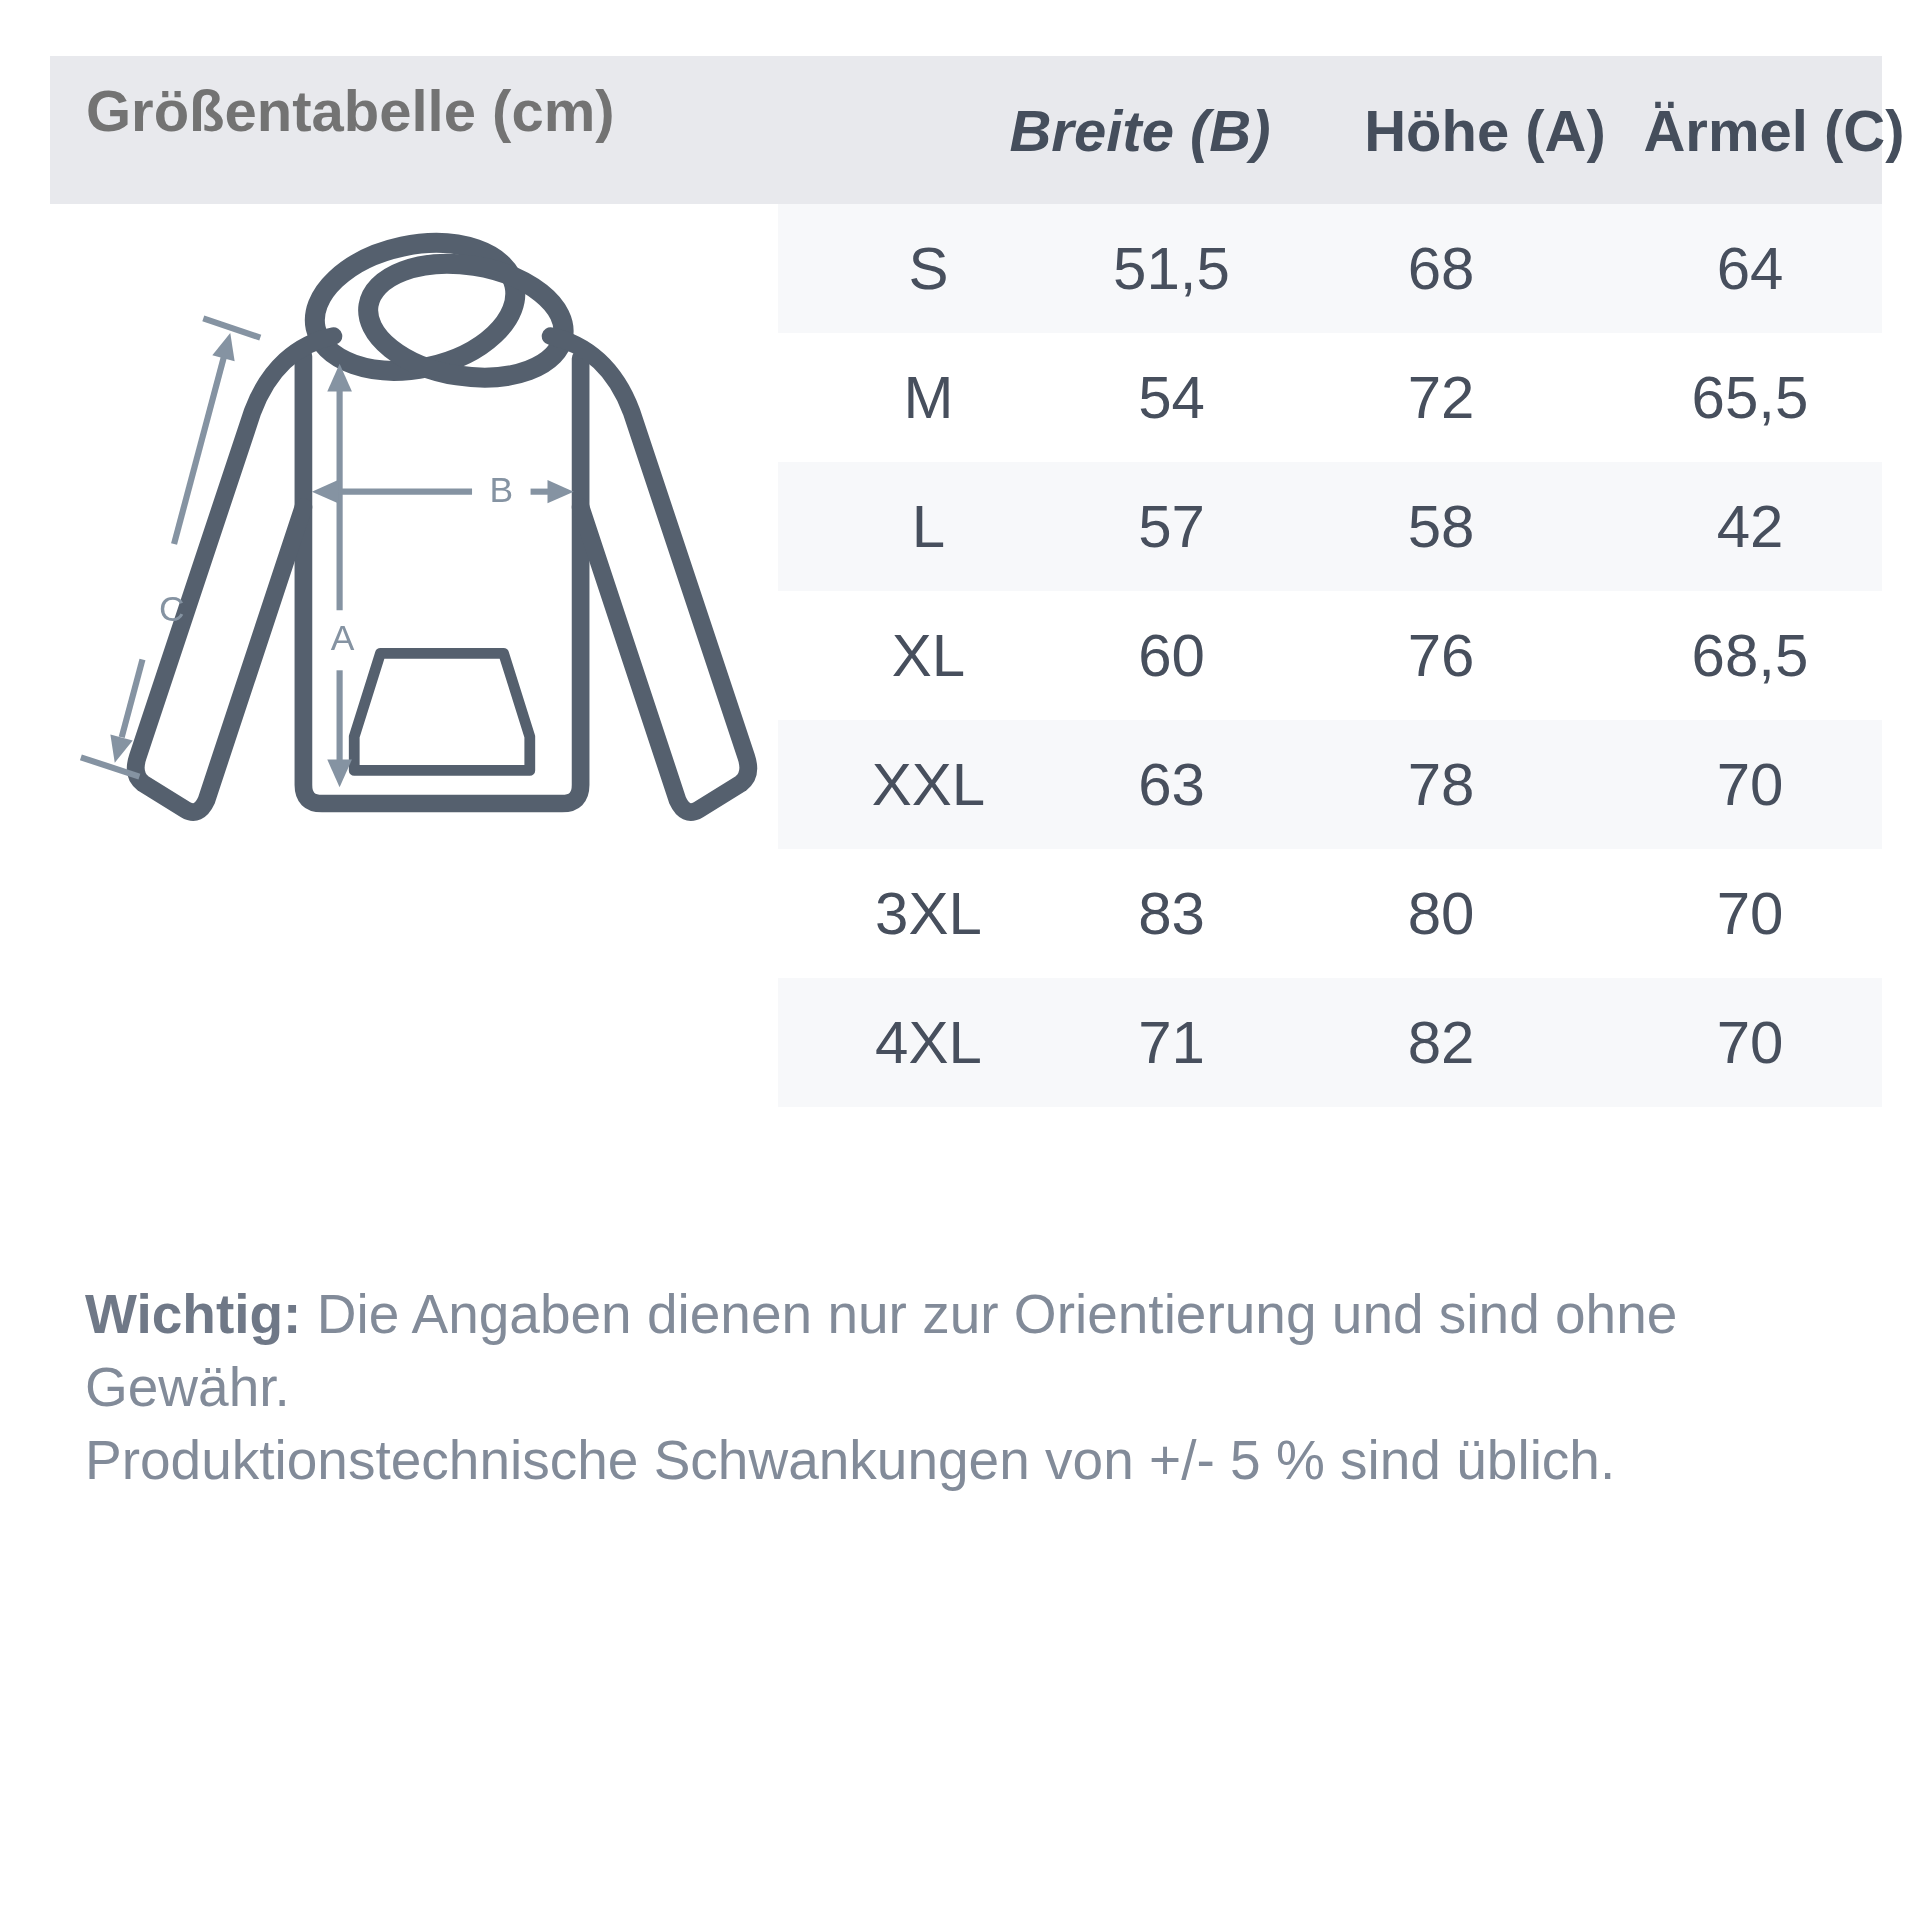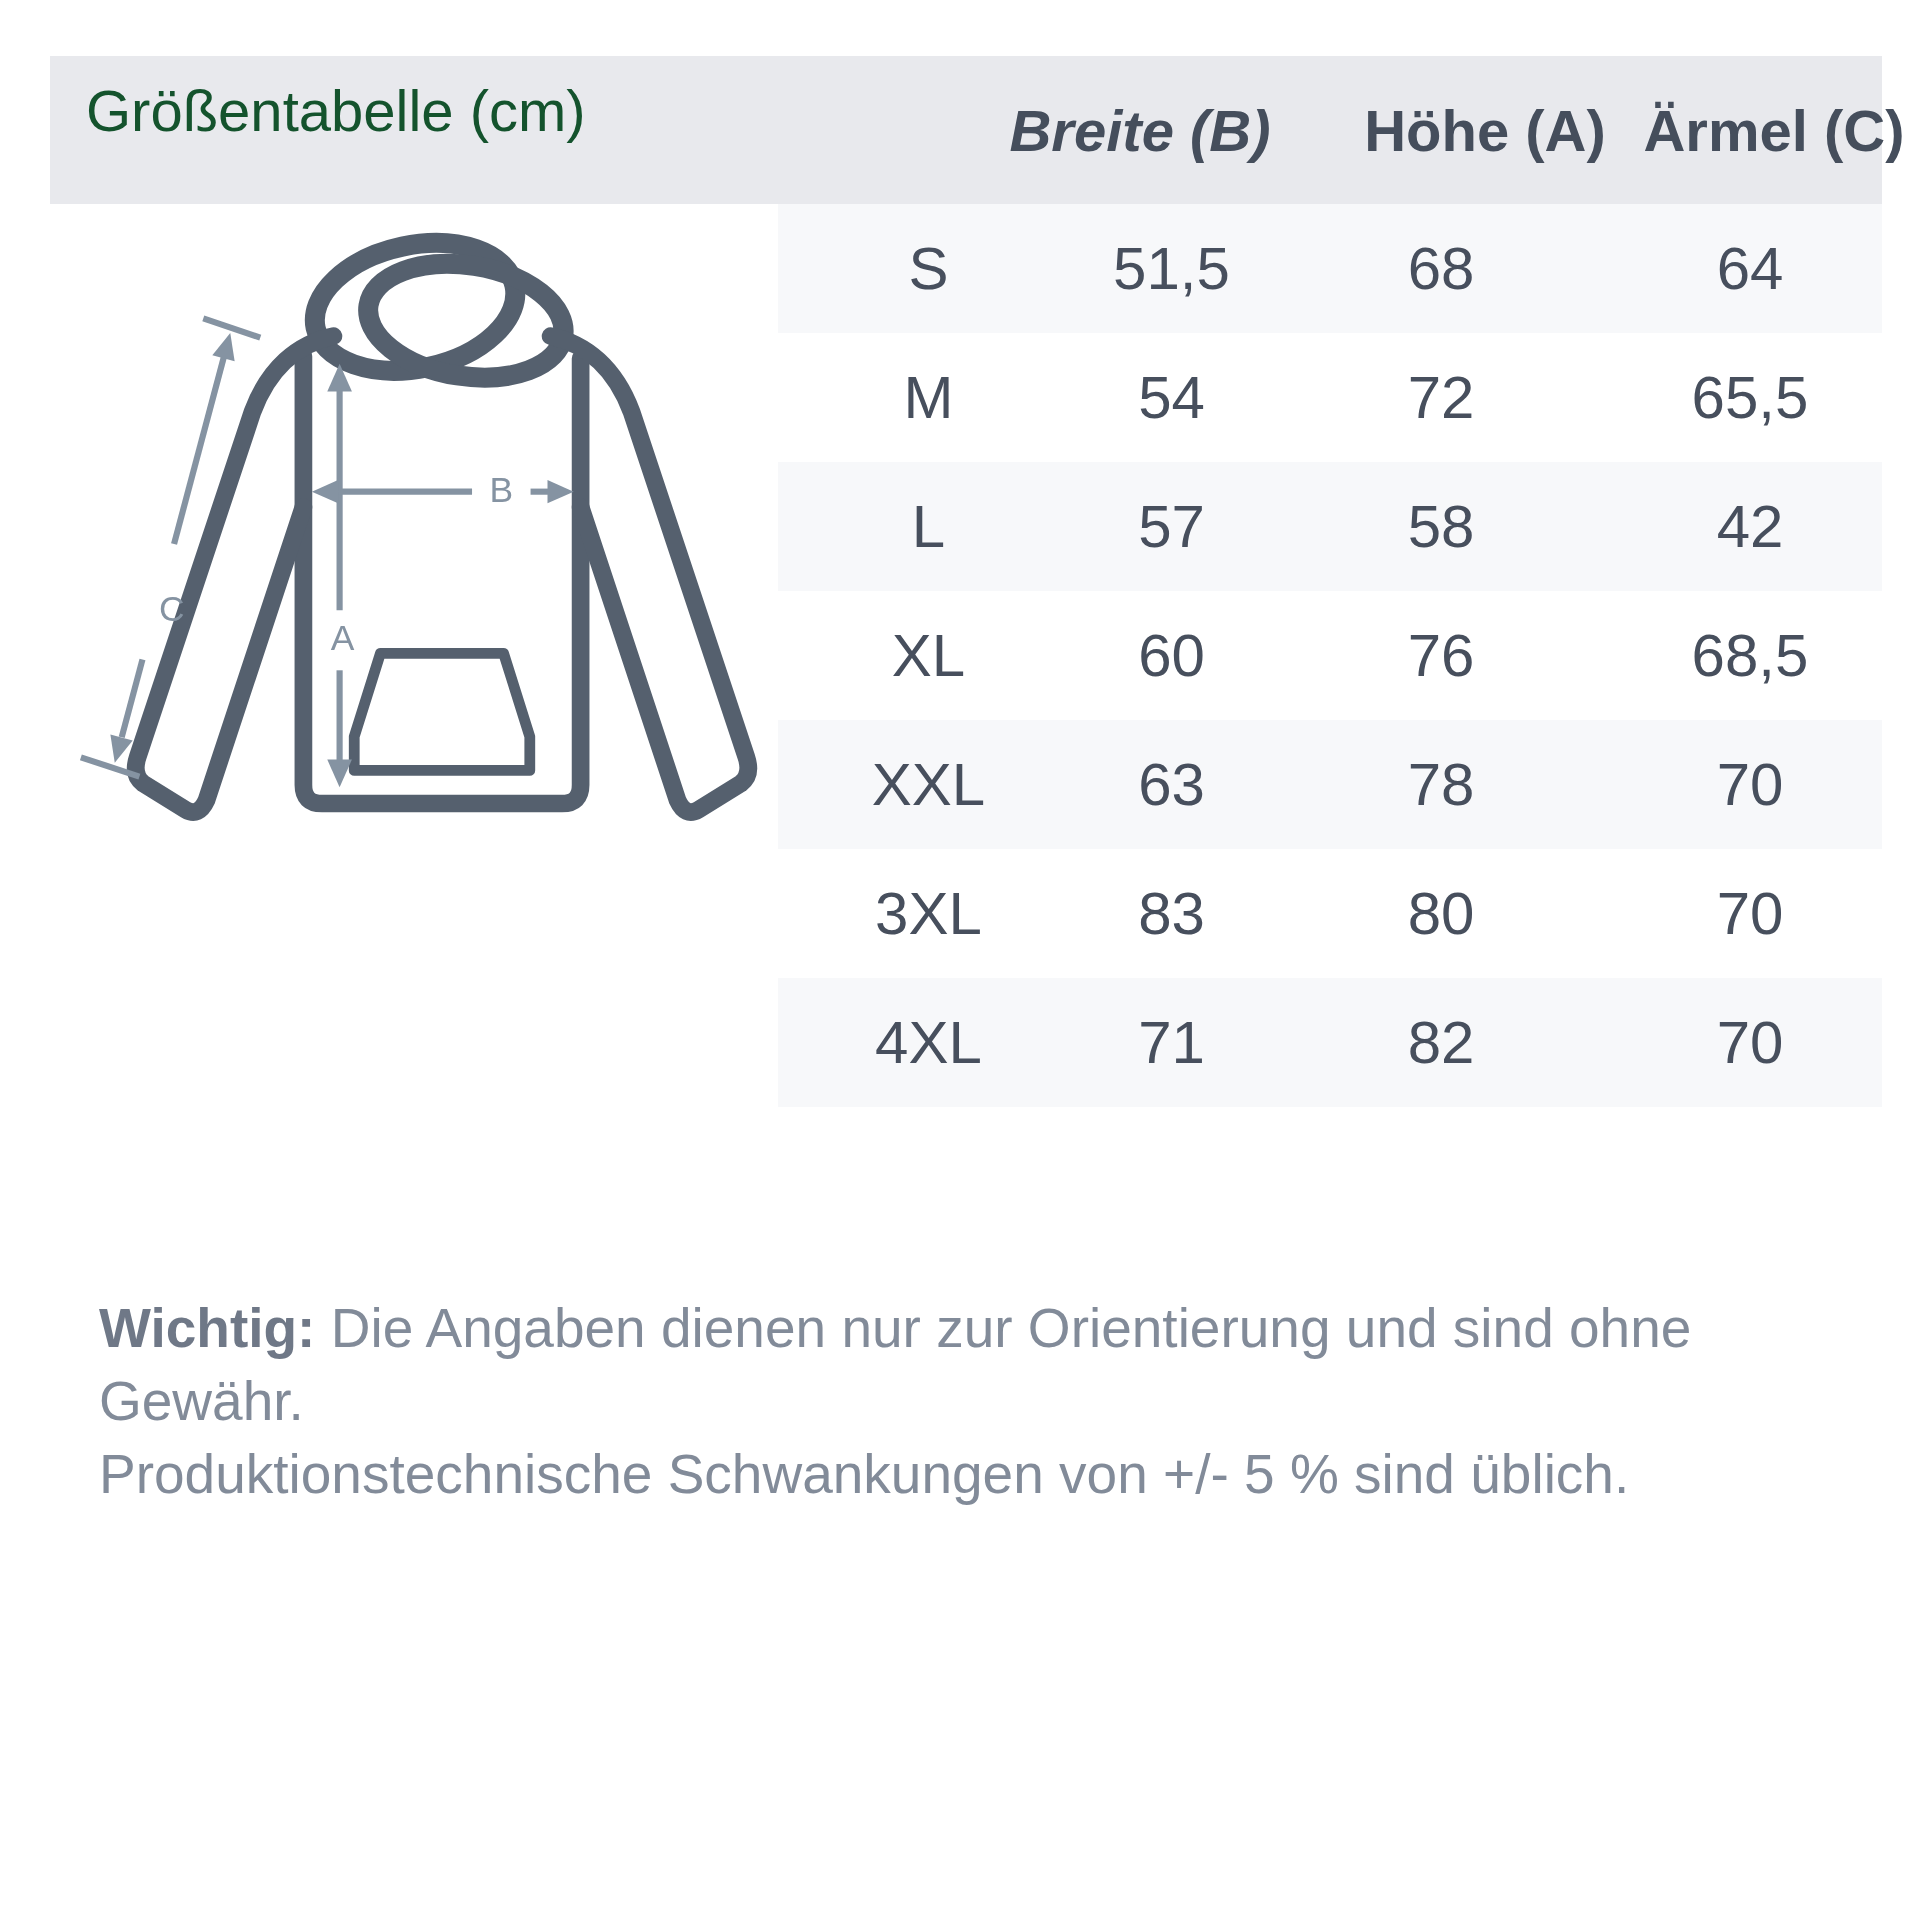--- a/index.html
+++ b/index.html
@@ -12,21 +12,21 @@
     overflow:hidden;
   }
   
   .header-bar{
     position:absolute;left:50px;top:56px;width:1832px;height:148px;
     background:#e8e9ed;
   }
   .page-title{
     position:absolute;left:36px;top:0;height:108px;
     display:flex;align-items:center;
-    font-size:58px;font-weight:normal;color:#14532d;white-space:nowrap;
+    font-size:58px;font-weight:bold;color:#737373;white-space:nowrap;
   }
   .col-head{
     position:absolute;top:0;height:148px;transform:translateX(-50%);
     display:flex;align-items:center;
     font-size:58px;font-weight:bold;color:#454e5c;white-space:nowrap;
   }
   .col-head.c1{left:1090px;font-style:italic;}
   .col-head.c2{left:1435px;}
   .col-head.c3{left:1724px;}
   
@@ -38,21 +38,21 @@
     grid-template-columns:301px 185px 354px 264px;
     height:129px;align-items:center;
   }
   .row.alt{background:#f7f8fa;}
   .cell{
     text-align:center;font-size:60px;color:#474f5d;white-space:nowrap;
   }
   
   .note{
     position:absolute;left:85px;top:1278px;width:1795px;
-    font-size:55px;line-height:73px;color:#828b99;margin:14px;
+    font-size:55px;line-height:73px;color:#828b99;margin:0;
   }
   .note b{color:#6f7887;}
   
   .hoodie-svg{position:absolute;left:62px;top:216px;}
   .hoodie-svg text{
     font-family:"Liberation Sans", sans-serif;
     font-size:46px;fill:#8593a2;text-anchor:middle;
   }
 </style>
 </head>

